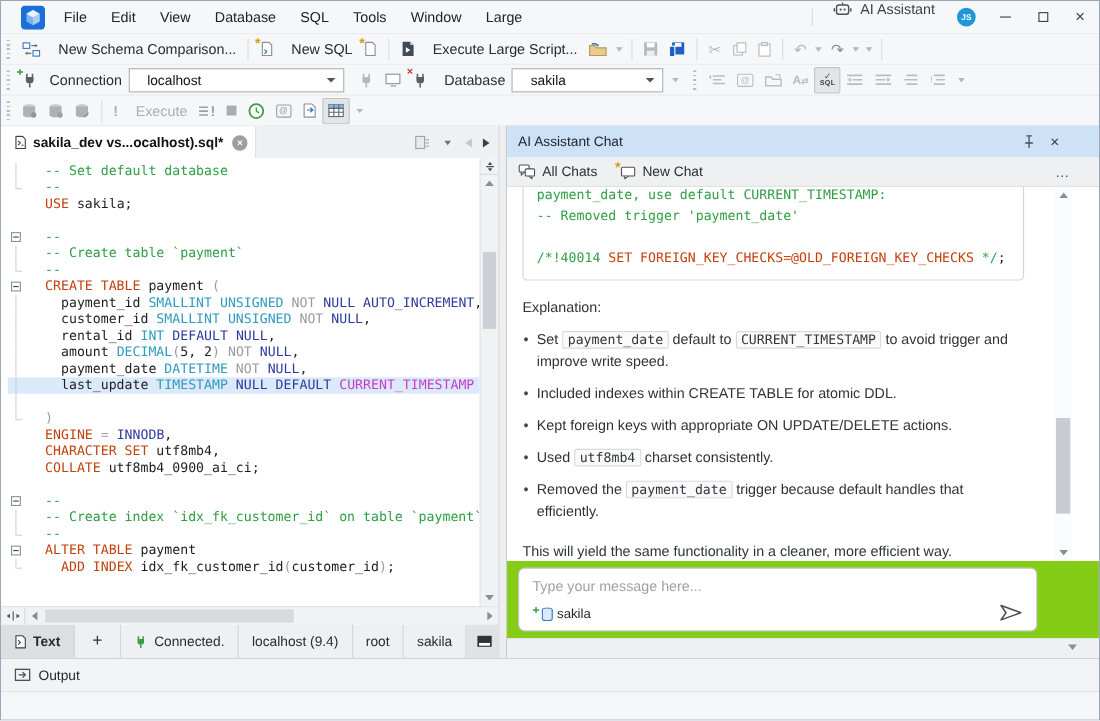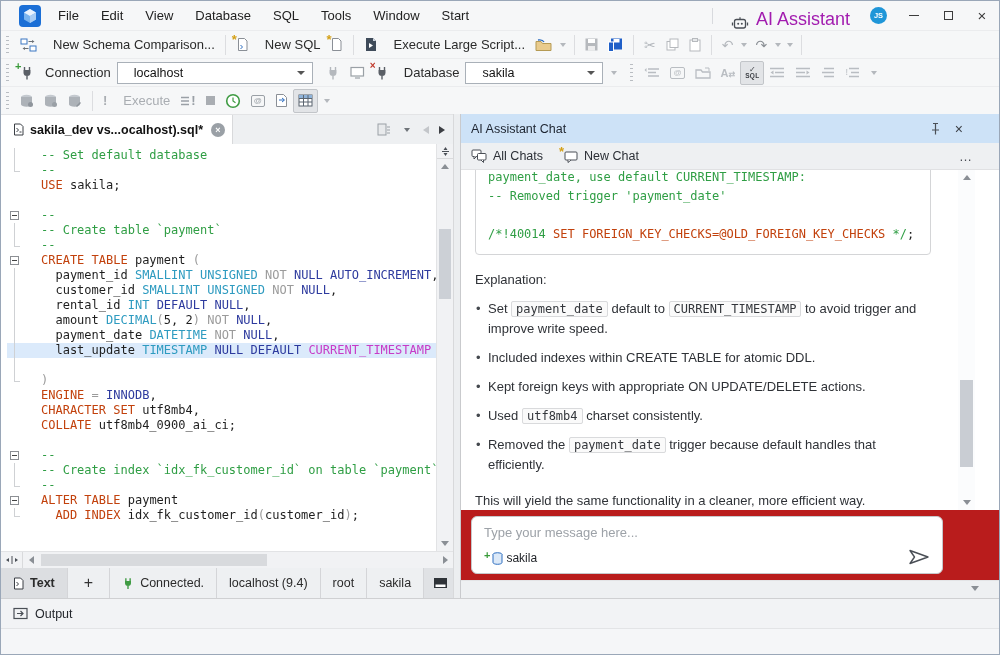--- a/index.html
+++ b/index.html
@@ -7,21 +7,21 @@
   body{font-family:"Liberation Sans",sans-serif;font-size:12px;color:#1e1e1e;background:#f5f6f8}
   .app{width:1000px;height:655px;border:1px solid #9aa7b8;display:flex;flex-direction:column;background:#f6f7f8}
 
   
   .titlebar{height:29px;display:flex;align-items:center;background:#f6f7f8;padding-left:16px;flex:none}
   .logo{margin:0 6px 0 2px;display:flex}
   .menu{display:flex;height:100%}
   .menu-item{display:flex;align-items:center;padding:0 11px;font-size:13px;color:#222;cursor:default}
   .title-right{margin-left:auto;display:flex;align-items:center;height:100%}
   .vsep{width:1px;height:16px;background:#d8dade;margin:0 8px}
-  .ai-btn{display:flex;align-items:flex-end;gap:7px;padding:0 10px;font-size:18px;color:#a21caf;height:100%}
+  .ai-btn{display:flex;align-items:flex-start;gap:7px;padding:0 10px;font-size:13px;color:#404040;height:100%}
   .avatar{width:17px;height:17px;border-radius:50%;background:#1f96d8;color:#fff;font-size:7.5px;font-weight:bold;display:flex;align-items:center;justify-content:center;margin:0 10px}
   .wbtn{width:34px;height:100%;display:flex;align-items:center;justify-content:center;color:#3c3c3c;font-size:15px}
   .min-bar{width:10px;height:1px;background:#3c3c3c}
   .max-box{width:9px;height:9px;border:1px solid #3c3c3c}
 
   
   .tb{height:28px;display:flex;align-items:center;background:#f6f7f8;border-top:1px solid #ebecee;flex:none}
   .grip{width:3px;height:18px;margin:0 6px 0 5px;background:repeating-linear-gradient(180deg,#b9bdc2 0 1.5px,transparent 1.5px 4px)}
   .sep{width:1px;height:20px;background:#dcdde0;margin:0 5px}
   .tbtn{display:flex;align-items:center;gap:16px;padding:0 5px;height:24px;font-size:13px;color:#2b2b2b;white-space:nowrap}
@@ -106,21 +106,21 @@
   .codecard{margin:-8px 4px 0 0;border:1px solid #d4d5d7;border-radius:4px;padding:5px 12px 10px;font-family:"DejaVu Sans Mono",monospace;font-size:12px}
   .ccl{white-space:pre;line-height:19px;min-height:19px}
   .expl-title{margin:15px 0 2px}
   .bullet{position:relative;padding-left:13px;margin:9px 0}
   .bullet::before{content:"•";position:absolute;left:1px;color:#44484e}
   .chip{font-family:"DejaVu Sans Mono",monospace;font-size:12px;border:1px solid #d9dadc;background:#fafafa;border-radius:2px;padding:0 4px;color:#33363b}
   .closing{margin-top:16px}
   .chat-scroll{position:absolute;right:24px;top:0;bottom:0;width:17px;background:#fbfcfd;display:flex;flex-direction:column;align-items:center}
   .chat-scroll .trk{flex:1;width:100%;position:relative}
   .cs-thumb{position:absolute;left:2px;right:2px;top:63%;height:28%;background:#c9cdd3}
-  .ai-inputarea{height:70px;flex:none;background:#b91c1c;position:relative}
+  .ai-inputarea{height:70px;flex:none;background:#84cc16;position:relative}
   .inputcard{position:absolute;left:10px;right:56px;top:6px;height:58px;border:1px solid #c6c8cb;border-radius:6px;background:#fff}
   .placeholder{position:absolute;left:12px;top:8px;color:#9da2a8;font-size:13px}
   .chiprow{position:absolute;left:12px;bottom:8px;display:flex;align-items:center;gap:3px;font-size:12px;color:#1e2126}
   .chip-plus{color:#3a9b3a;font-weight:bold;font-size:11px;margin-right:-1px;position:relative;top:-3px}
   .sendbtn{position:absolute;right:12px;bottom:8px;display:flex}
   .ai-strip{height:18px;flex:none;background:#eef0f2;border-top:1px solid #e3e4e6;position:relative}
   .strip-down{position:absolute;right:20px;top:5px}
 
   
   .outputbar{height:30px;flex:none;background:#f2f3f5;border-top:1px solid #cfd0d2;display:flex;align-items:center;gap:7px;padding-left:12px;font-size:12.5px;color:#24272c}
@@ -143,21 +143,21 @@
         </svg>
     </span>
     <div class="menu">
       <span class="menu-item">File</span>
       <span class="menu-item">Edit</span>
       <span class="menu-item">View</span>
       <span class="menu-item">Database</span>
       <span class="menu-item">SQL</span>
       <span class="menu-item">Tools</span>
       <span class="menu-item">Window</span>
-      <span class="menu-item">Start</span>
+      <span class="menu-item">Large</span>
     </div>
     <div class="title-right">
       <span class="vsep"></span>
       <span class="ai-btn">
         <span>
           <svg width="18" height="14" viewBox="0 0 18 14">
               <rect x="3.5" y="3.5" width="11" height="8.5" rx="2" fill="none" stroke="#4a4f56" stroke-width="1.3"></rect>
               <circle cx="7.2" cy="7.7" r="1" fill="#4a4f56"></circle>
               <circle cx="10.8" cy="7.7" r="1" fill="#4a4f56"></circle>
               <path d="M1.5 6.5v3M16.5 6.5v3" stroke="#4a4f56" stroke-width="1.3"></path>

